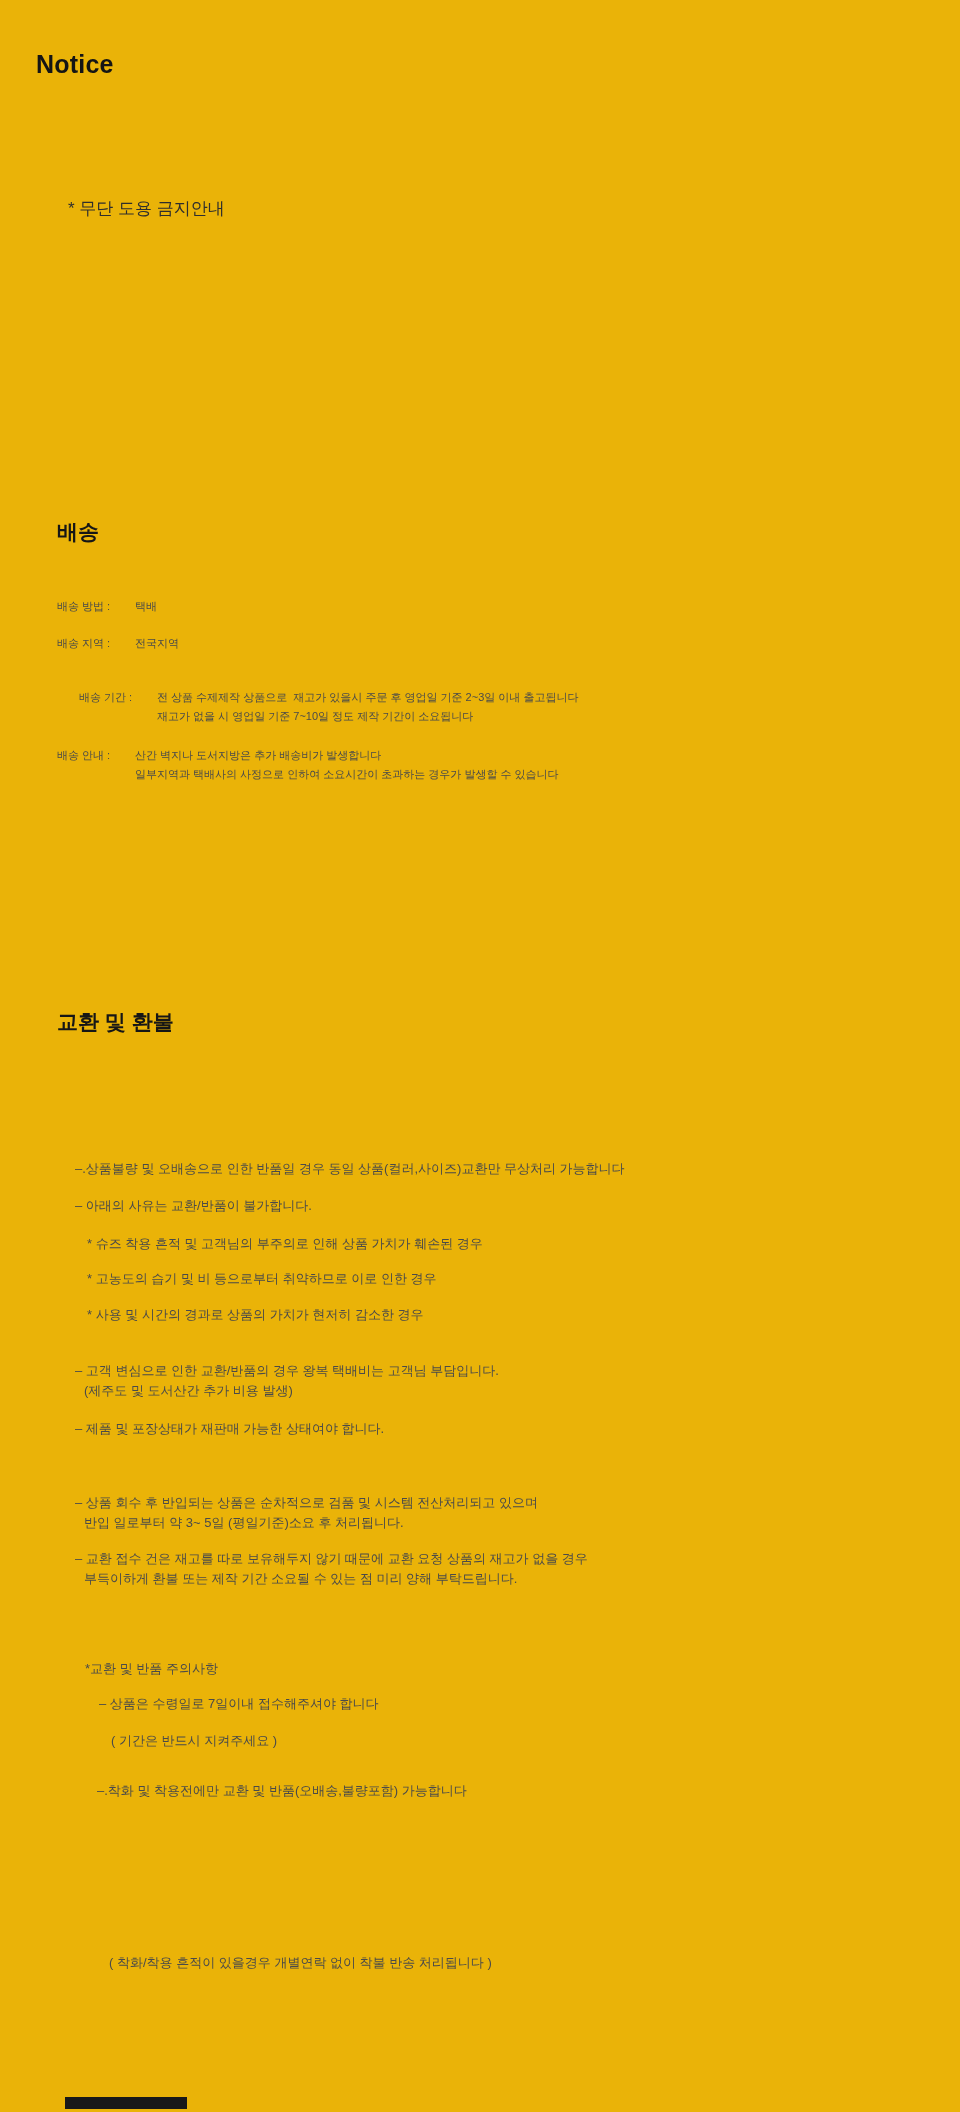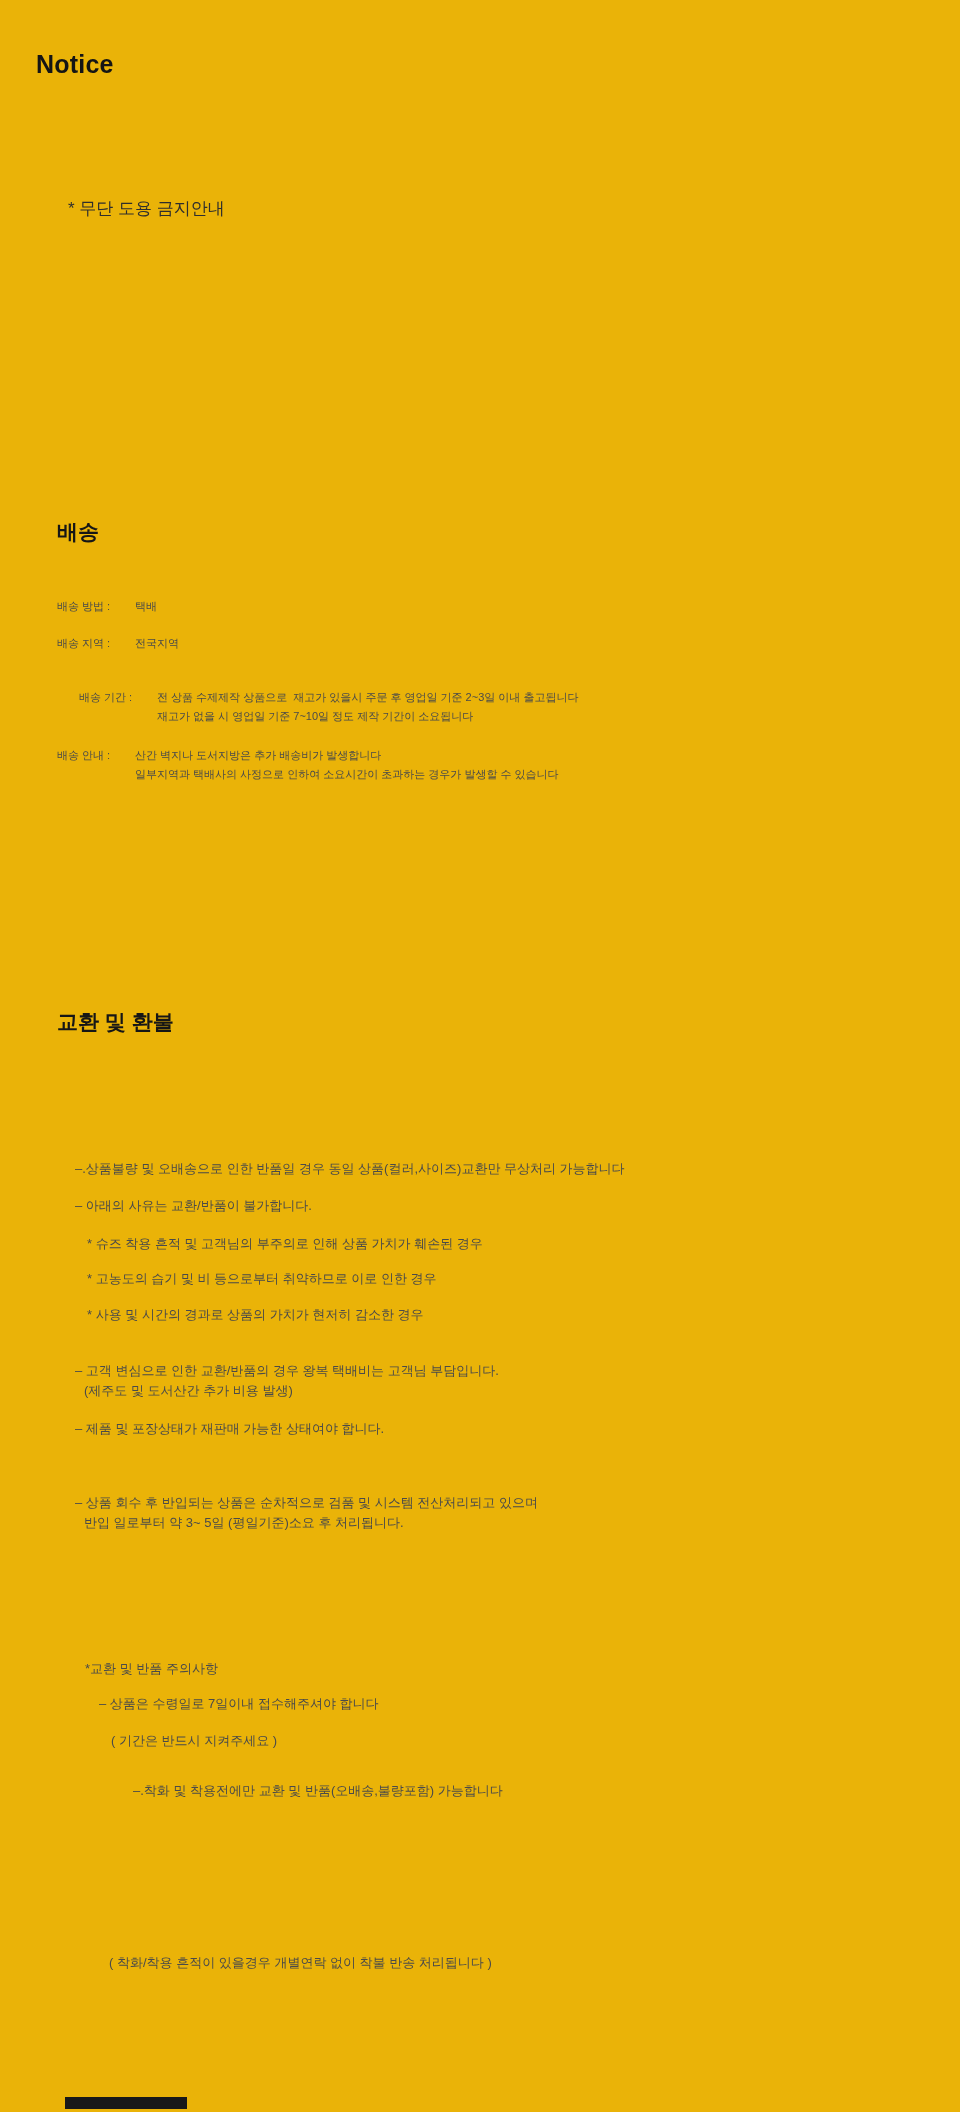--- a/index.html
+++ b/index.html
@@ -104,22 +104,24 @@
   <div class="abs ex-item" style="left:75px; top:1159px;">–.상품불량 및 오배송으로 인한 반품일 경우 동일 상품(컬러,사이즈)교환만 무상처리 가능합니다</div>
   <div class="abs ex-item" style="left:75px; top:1196px;">– 아래의 사유는 교환/반품이 불가합니다.</div>
   <div class="abs ex-item" style="left:87px; top:1234px;">* 슈즈 착용 흔적 및 고객님의 부주의로 인해 상품 가치가 훼손된 경우</div>
   <div class="abs ex-item" style="left:87px; top:1269px;">* 고농도의 습기 및 비 등으로부터 취약하므로 이로 인한 경우</div>
   <div class="abs ex-item" style="left:87px; top:1305px;">* 사용 및 시간의 경과로 상품의 가치가 현저히 감소한 경우</div>
   <div class="abs ex-item hang" style="left:75px; top:1361px;">– 고객 변심으로 인한 교환/반품의 경우 왕복 택배비는 고객님 부담입니다.
 (제주도 및 도서산간 추가 비용 발생)</div>
   <div class="abs ex-item" style="left:75px; top:1419px;">– 제품 및 포장상태가 재판매 가능한 상태여야 합니다.</div>
   <div class="abs ex-item hang" style="left:75px; top:1493px;">– 상품 회수 후 반입되는 상품은 순차적으로 검품 및 시스템 전산처리되고 있으며
 반입 일로부터 약 3~ 5일 (평일기준)소요 후 처리됩니다.</div>
+  <div class="abs ex-item hang" style="left:75px; top:1549px;">– 교환 접수 건은 재고를 따로 보유해두지 않기 때문에 교환 요청 상품의 재고가 없을 경우
+부득이하게 환불 또는 제작 기간 소요될 수 있는 점 미리 양해 부탁드립니다.</div>
 
   <div class="abs caution-line" style="left:85px; top:1659px;">*교환 및 반품 주의사항</div>
   <div class="abs caution-line" style="left:99px; top:1694px;">– 상품은 수령일로 7일이내 접수해주셔야 합니다</div>
   <div class="abs caution-line" style="left:111px; top:1731px;">( 기간은 반드시 지켜주세요 )</div>
-  <div class="abs caution-line" style="left:97px; top:1781px;margin-left:36px;">–.착화 및 착용전에만 교환 및 반품(오배송,불량포함) 가능합니다</div>
+  <div class="abs caution-line" style="left:97px; top:1781px;">–.착화 및 착용전에만 교환 및 반품(오배송,불량포함) 가능합니다</div>
   <div class="abs caution-line" style="left:109px; top:1906px;margin-top:47px;">( 착화/착용 흔적이 있을경우 개별연락 없이 착불 반송 처리됩니다 )</div>
 
   <div class="bottom-bar"></div>
 
 </div>
 
 </body></html>

